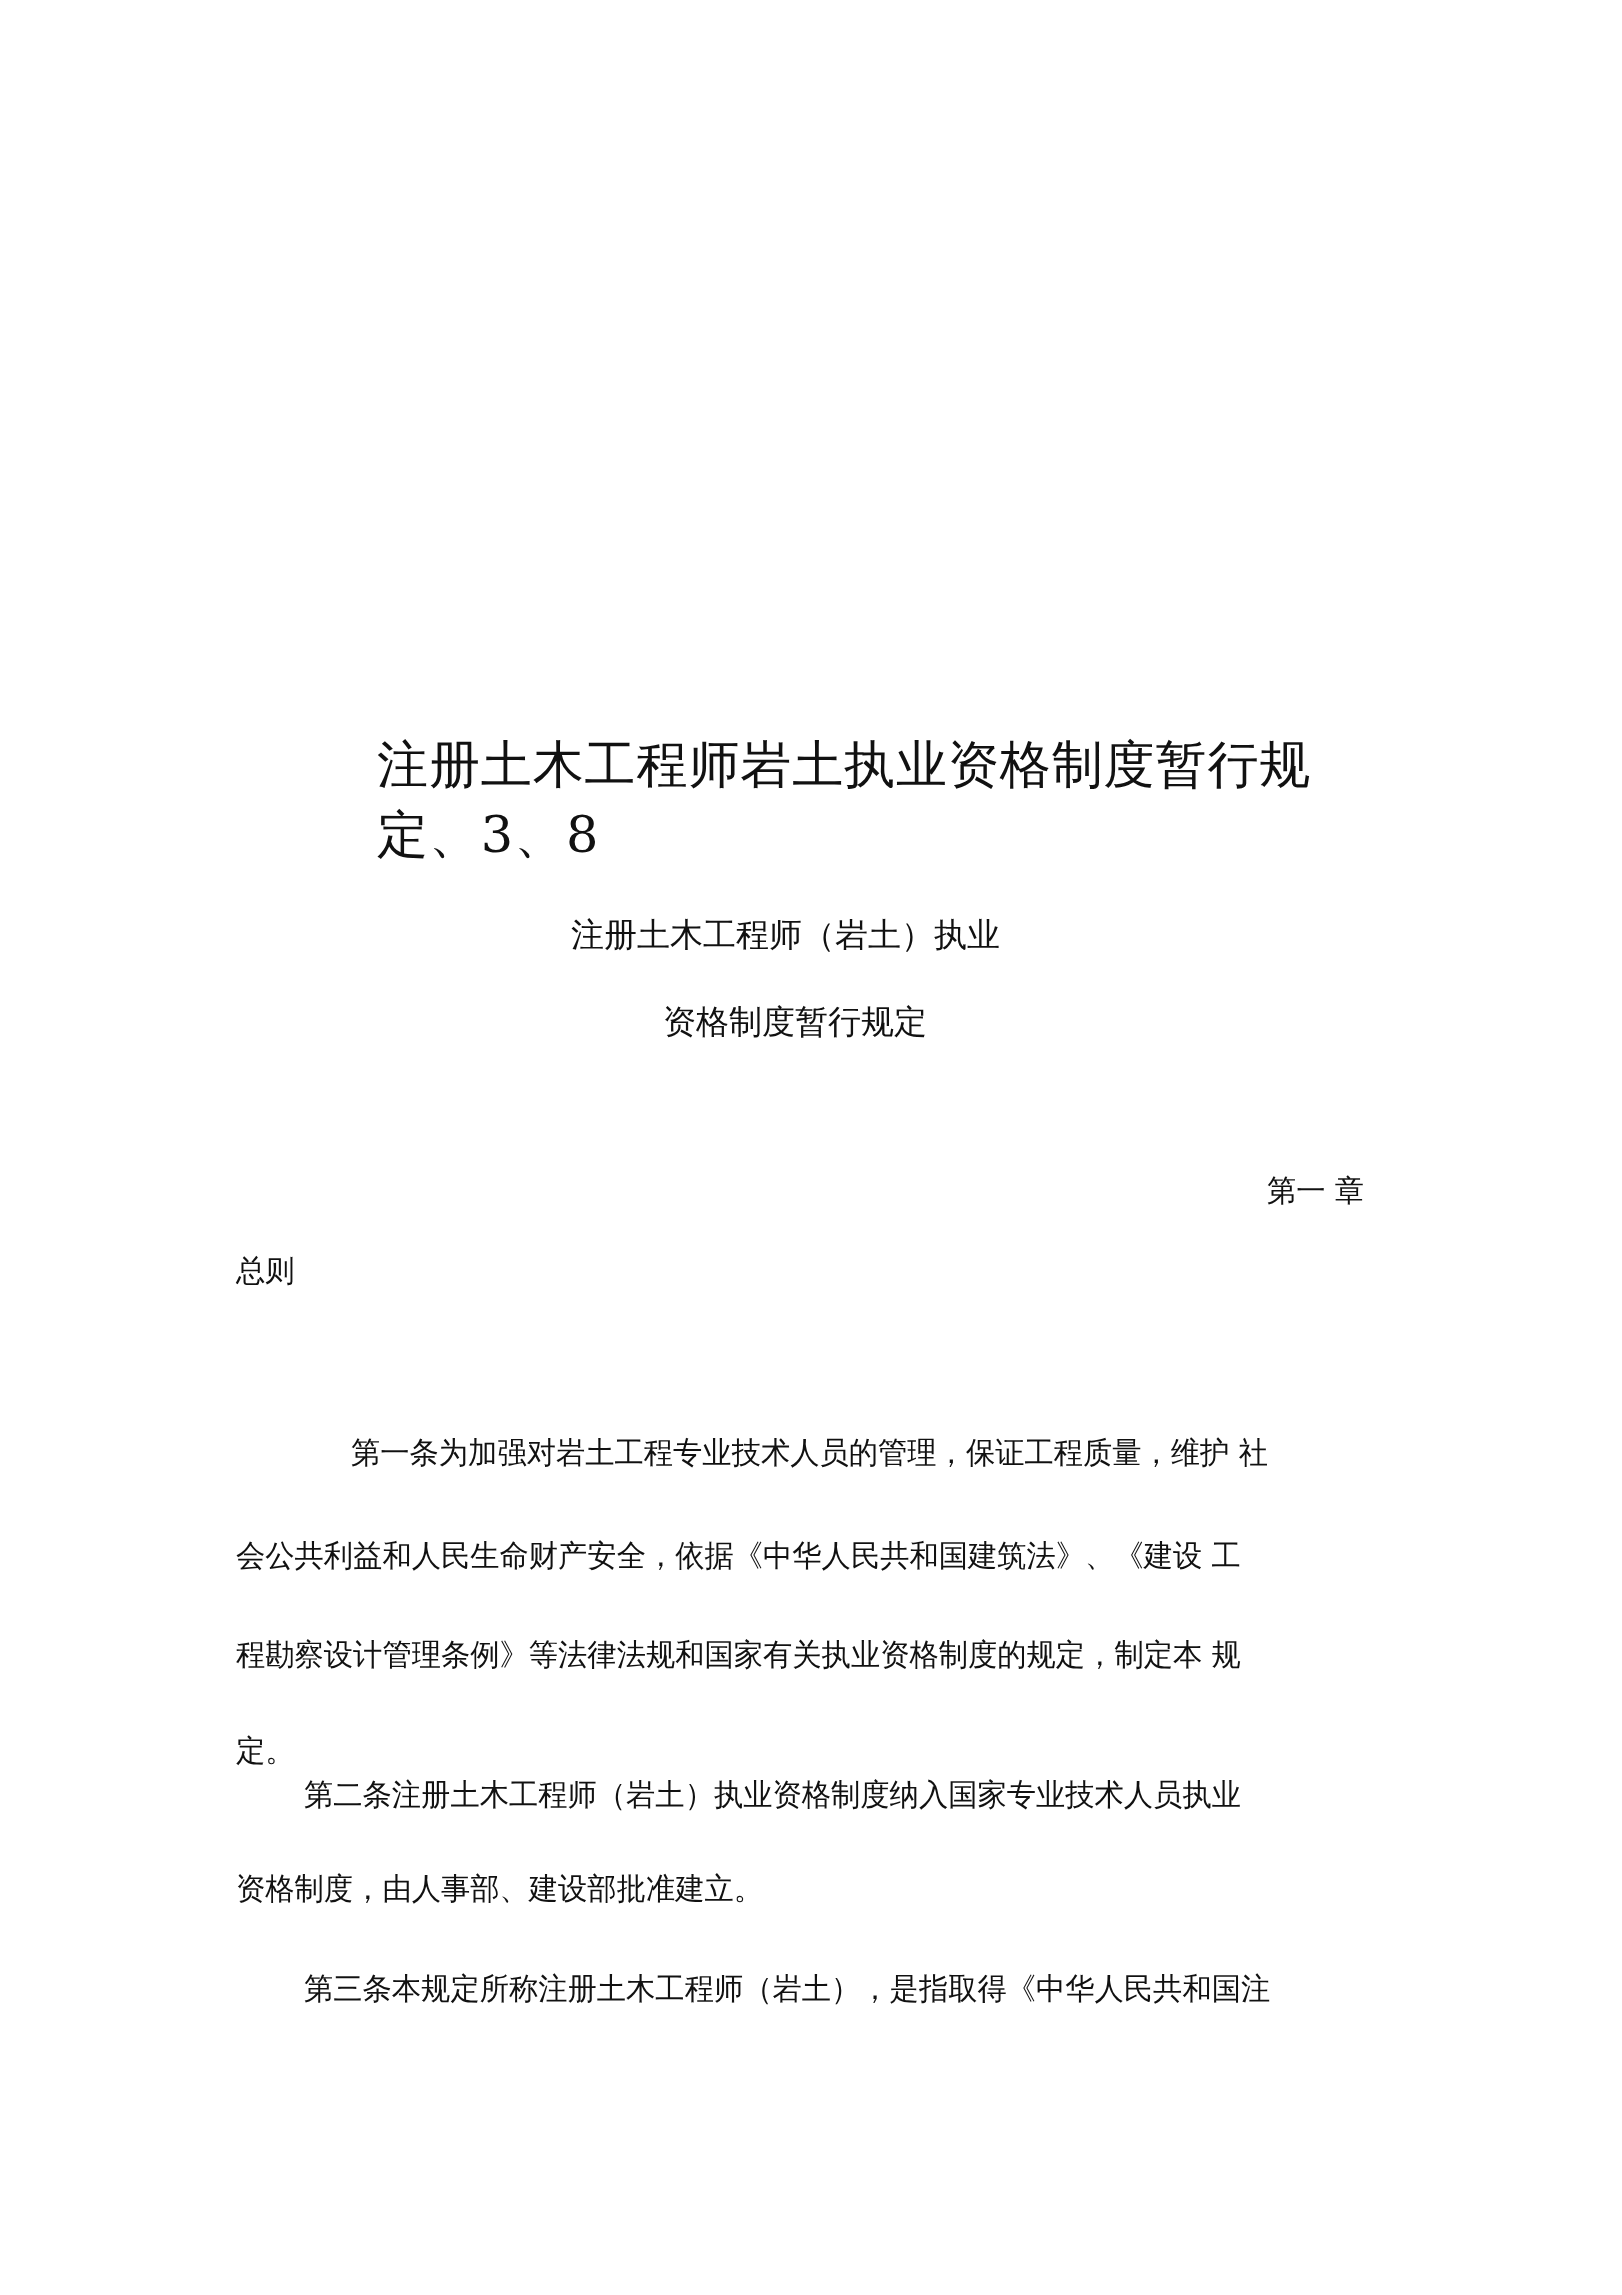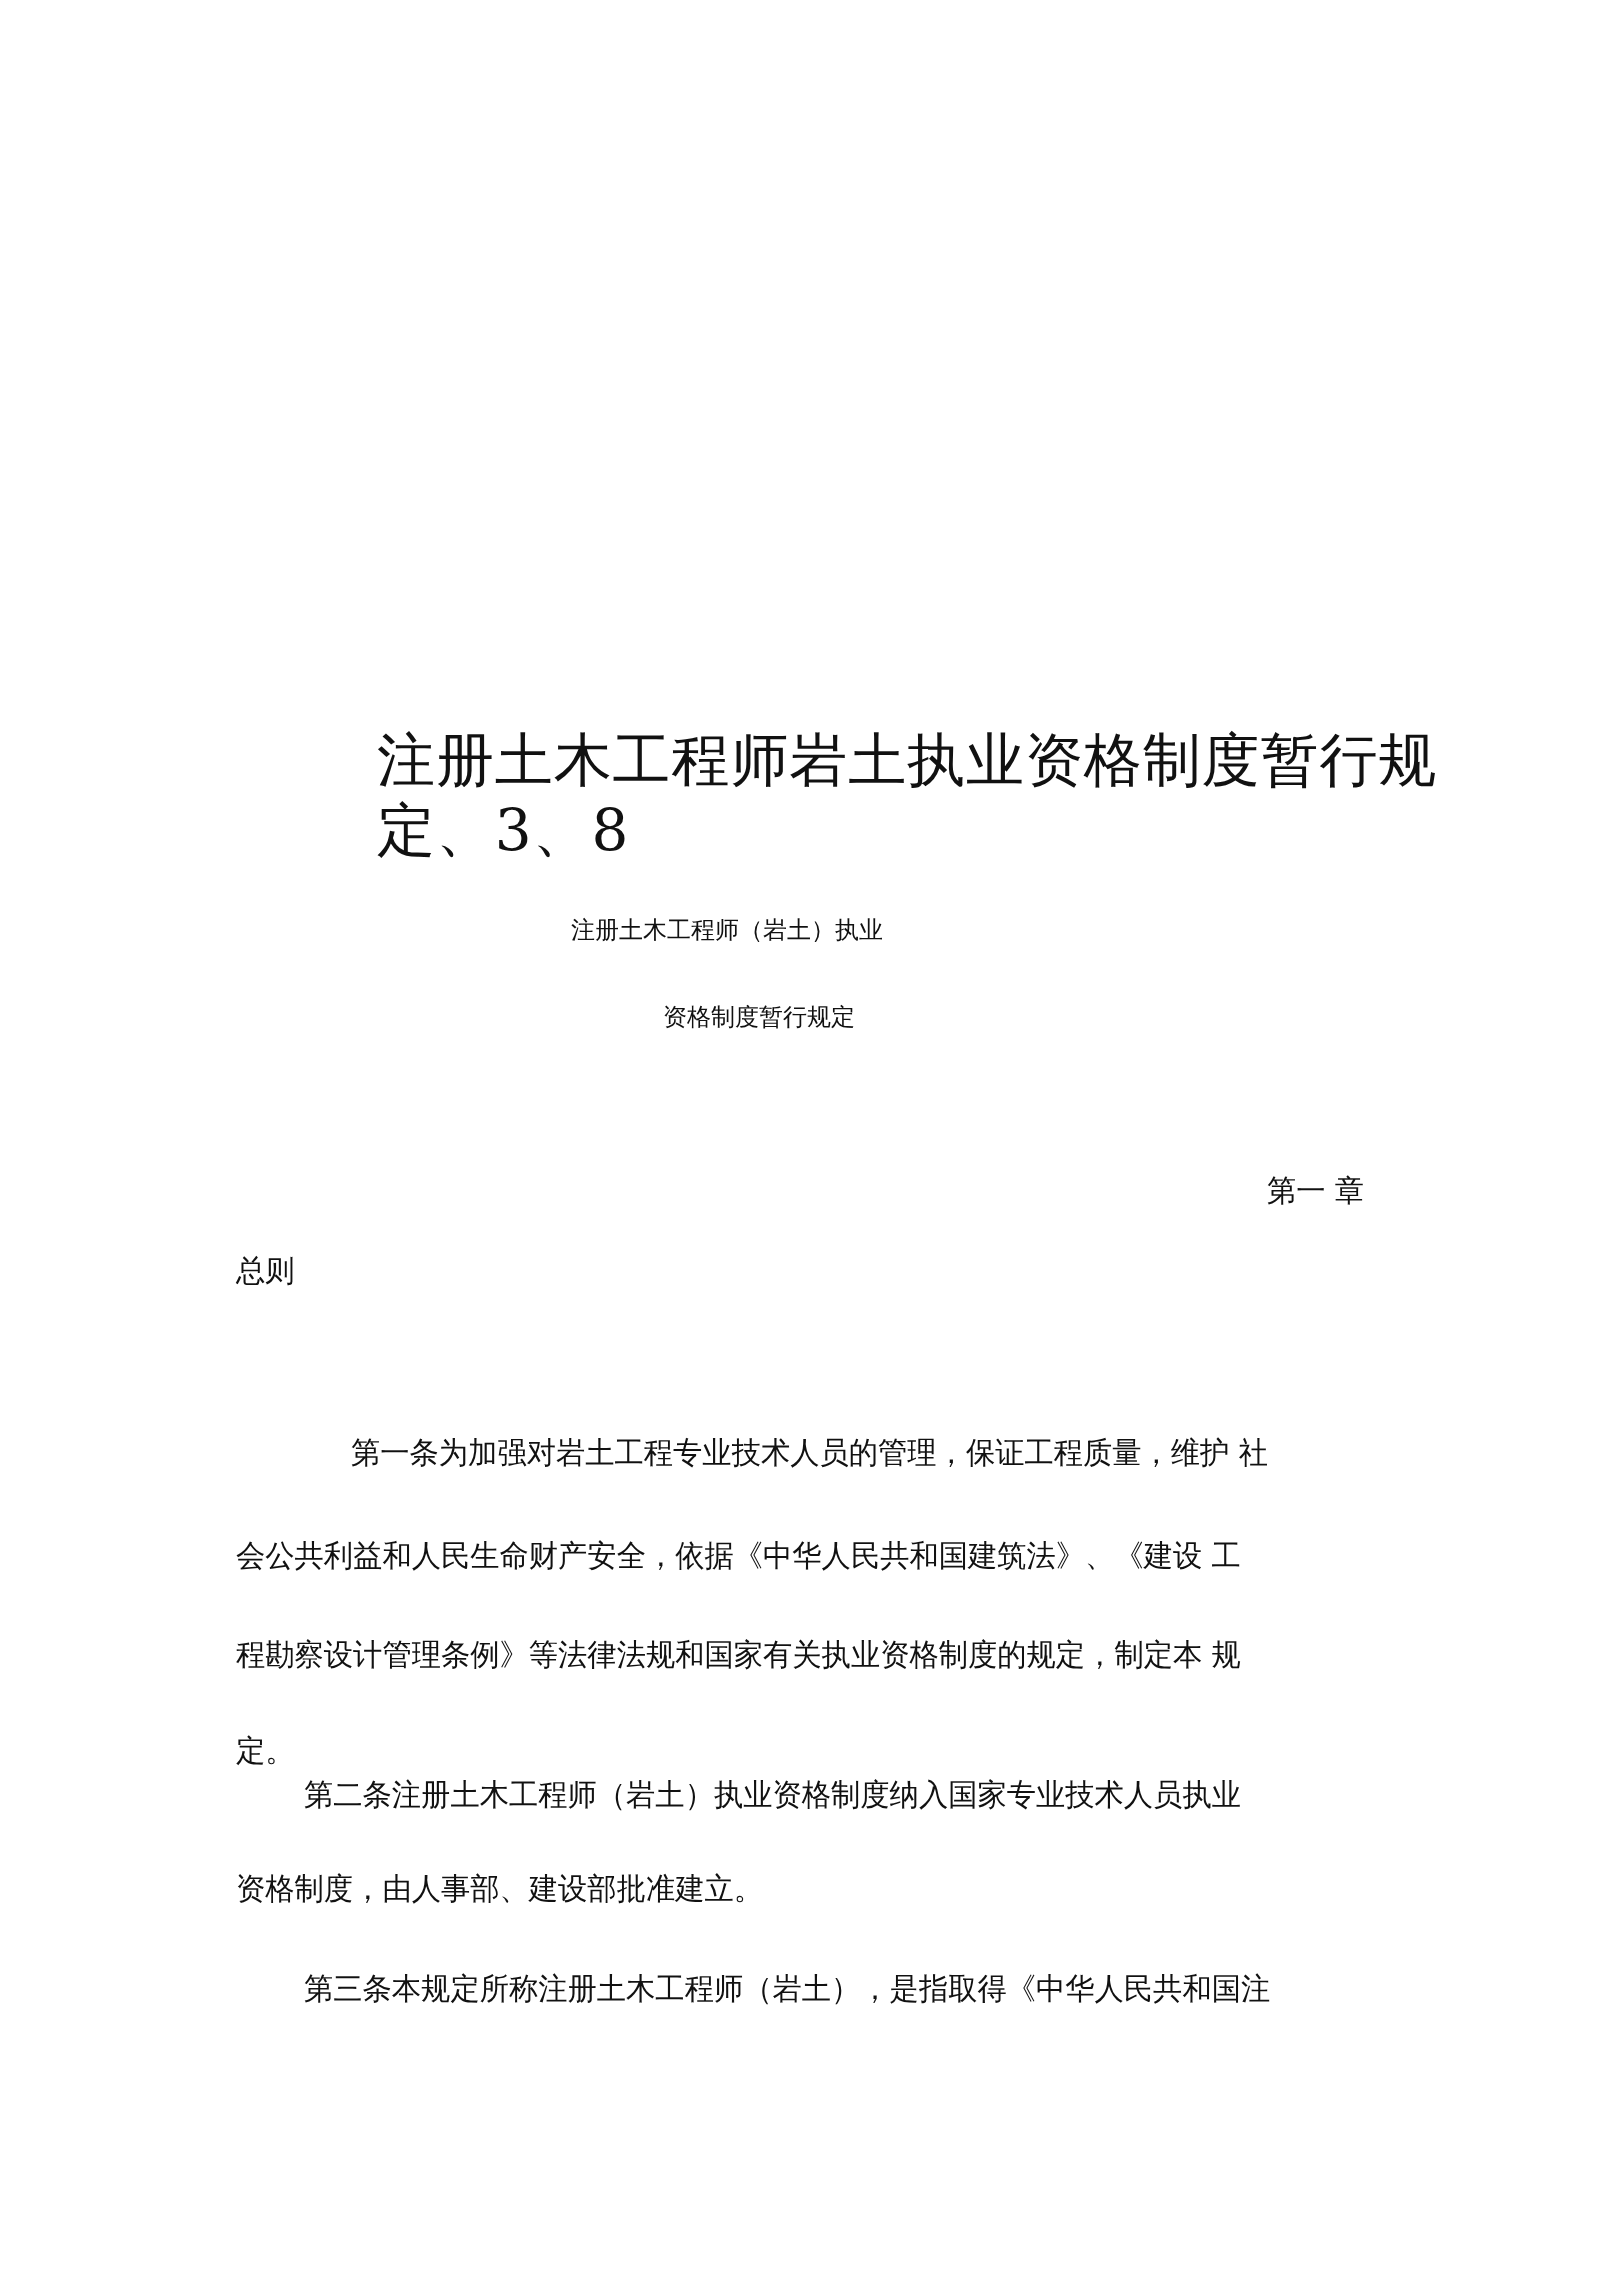--- a/index.html
+++ b/index.html
@@ -1,20 +1,20 @@
 <!DOCTYPE html>
 <html style="font-size:14px"><head>
 <meta charset="utf-8">
 <style>
   html, body { margin: 0; padding: 0; background: #ffffff; }
   body { width: 1623px; height: 2295px; position: relative; overflow: hidden;
          font-family: "DejaVu Serif", "Liberation Serif", serif; color: #111; }
   .abs { position: absolute; white-space: nowrap; }
-  .title { font-size: 58px; line-height: 1; letter-spacing: 0.9px; }
-  .sub { font-size: 24px; line-height: 1; text-align: center; }
+  .title { font-size: 51px; line-height: 1; letter-spacing: 0.9px; margin-top: 8px; }
+  .sub { font-size: 33px; line-height: 1; text-align: center; }
   .body { font-size: 30.5px; line-height: 1; font-family: "DejaVu Sans", "Liberation Sans", sans-serif; transform: scaleX(0.96); transform-origin: left top; }
 </style>
 </head>
 <body>
 
 <div>
 
   <div class="abs title" style="left:377px; top:731px;">注册土木工程师岩土执业资格制度暂行规</div>
   <div class="abs title" style="left:377px; top:801px;">定、3、8</div>
 

